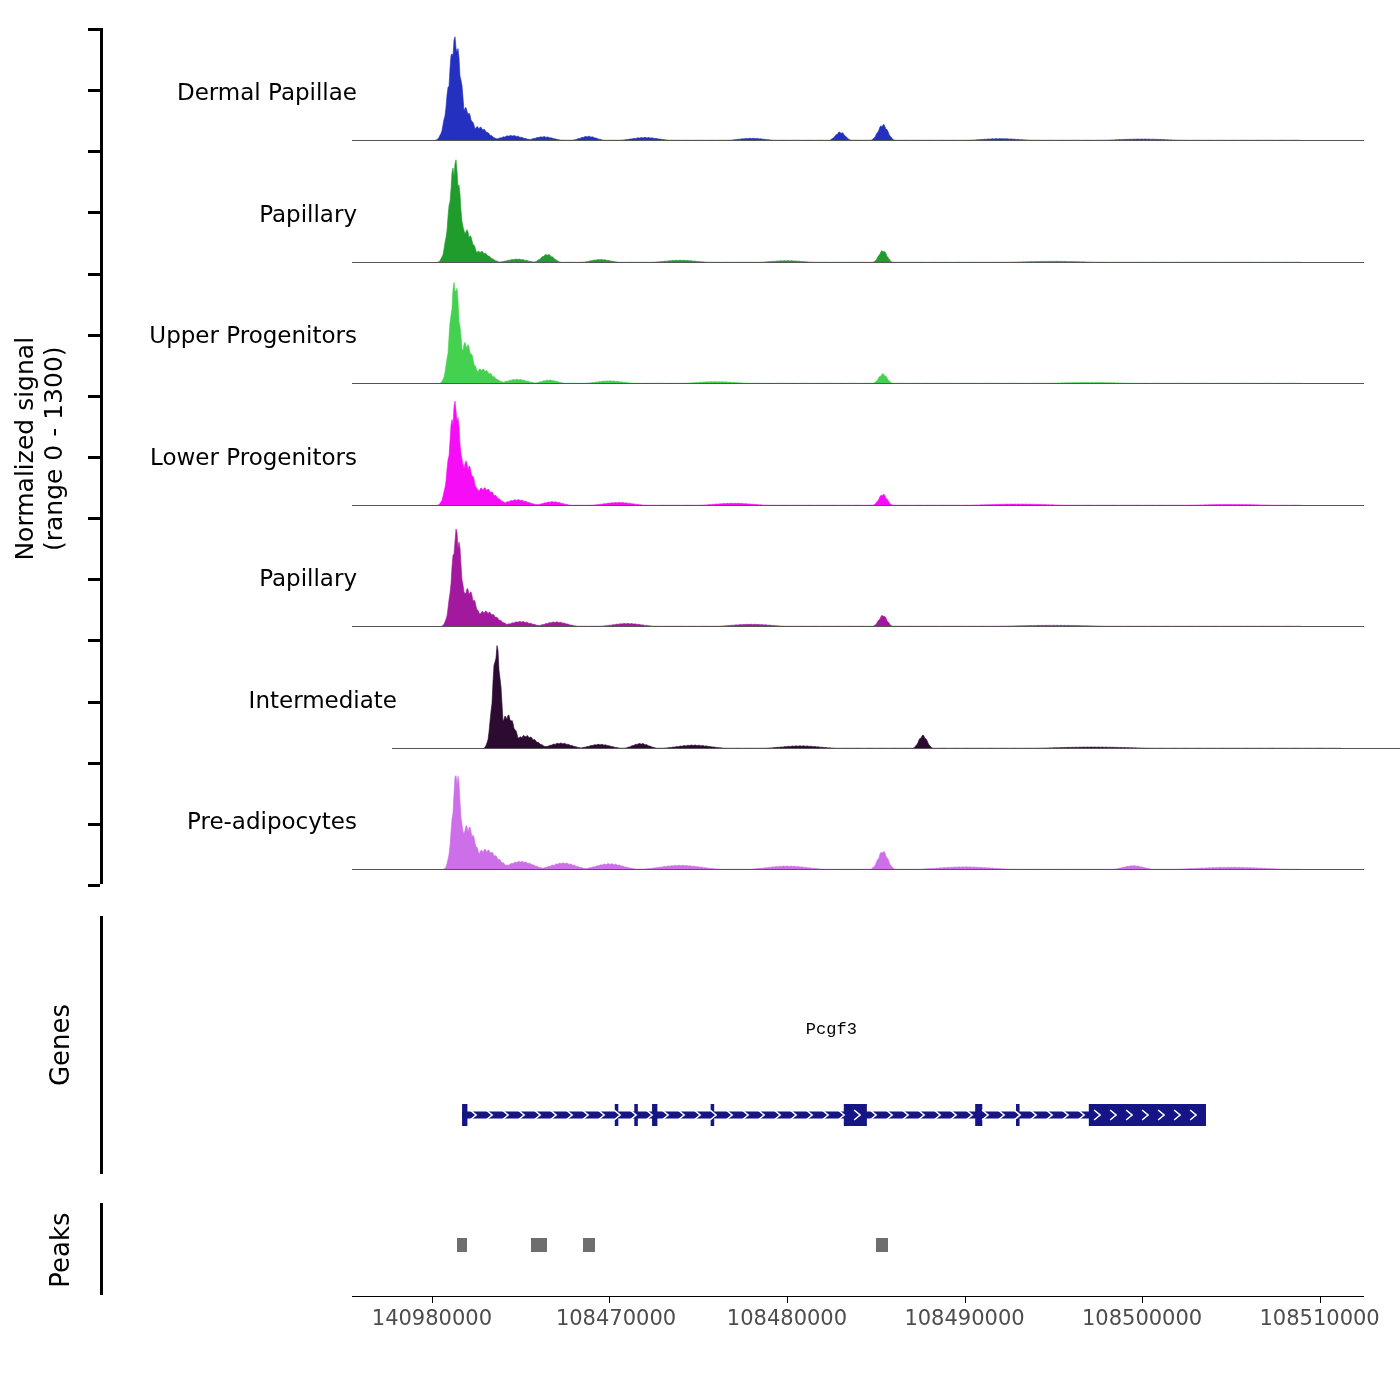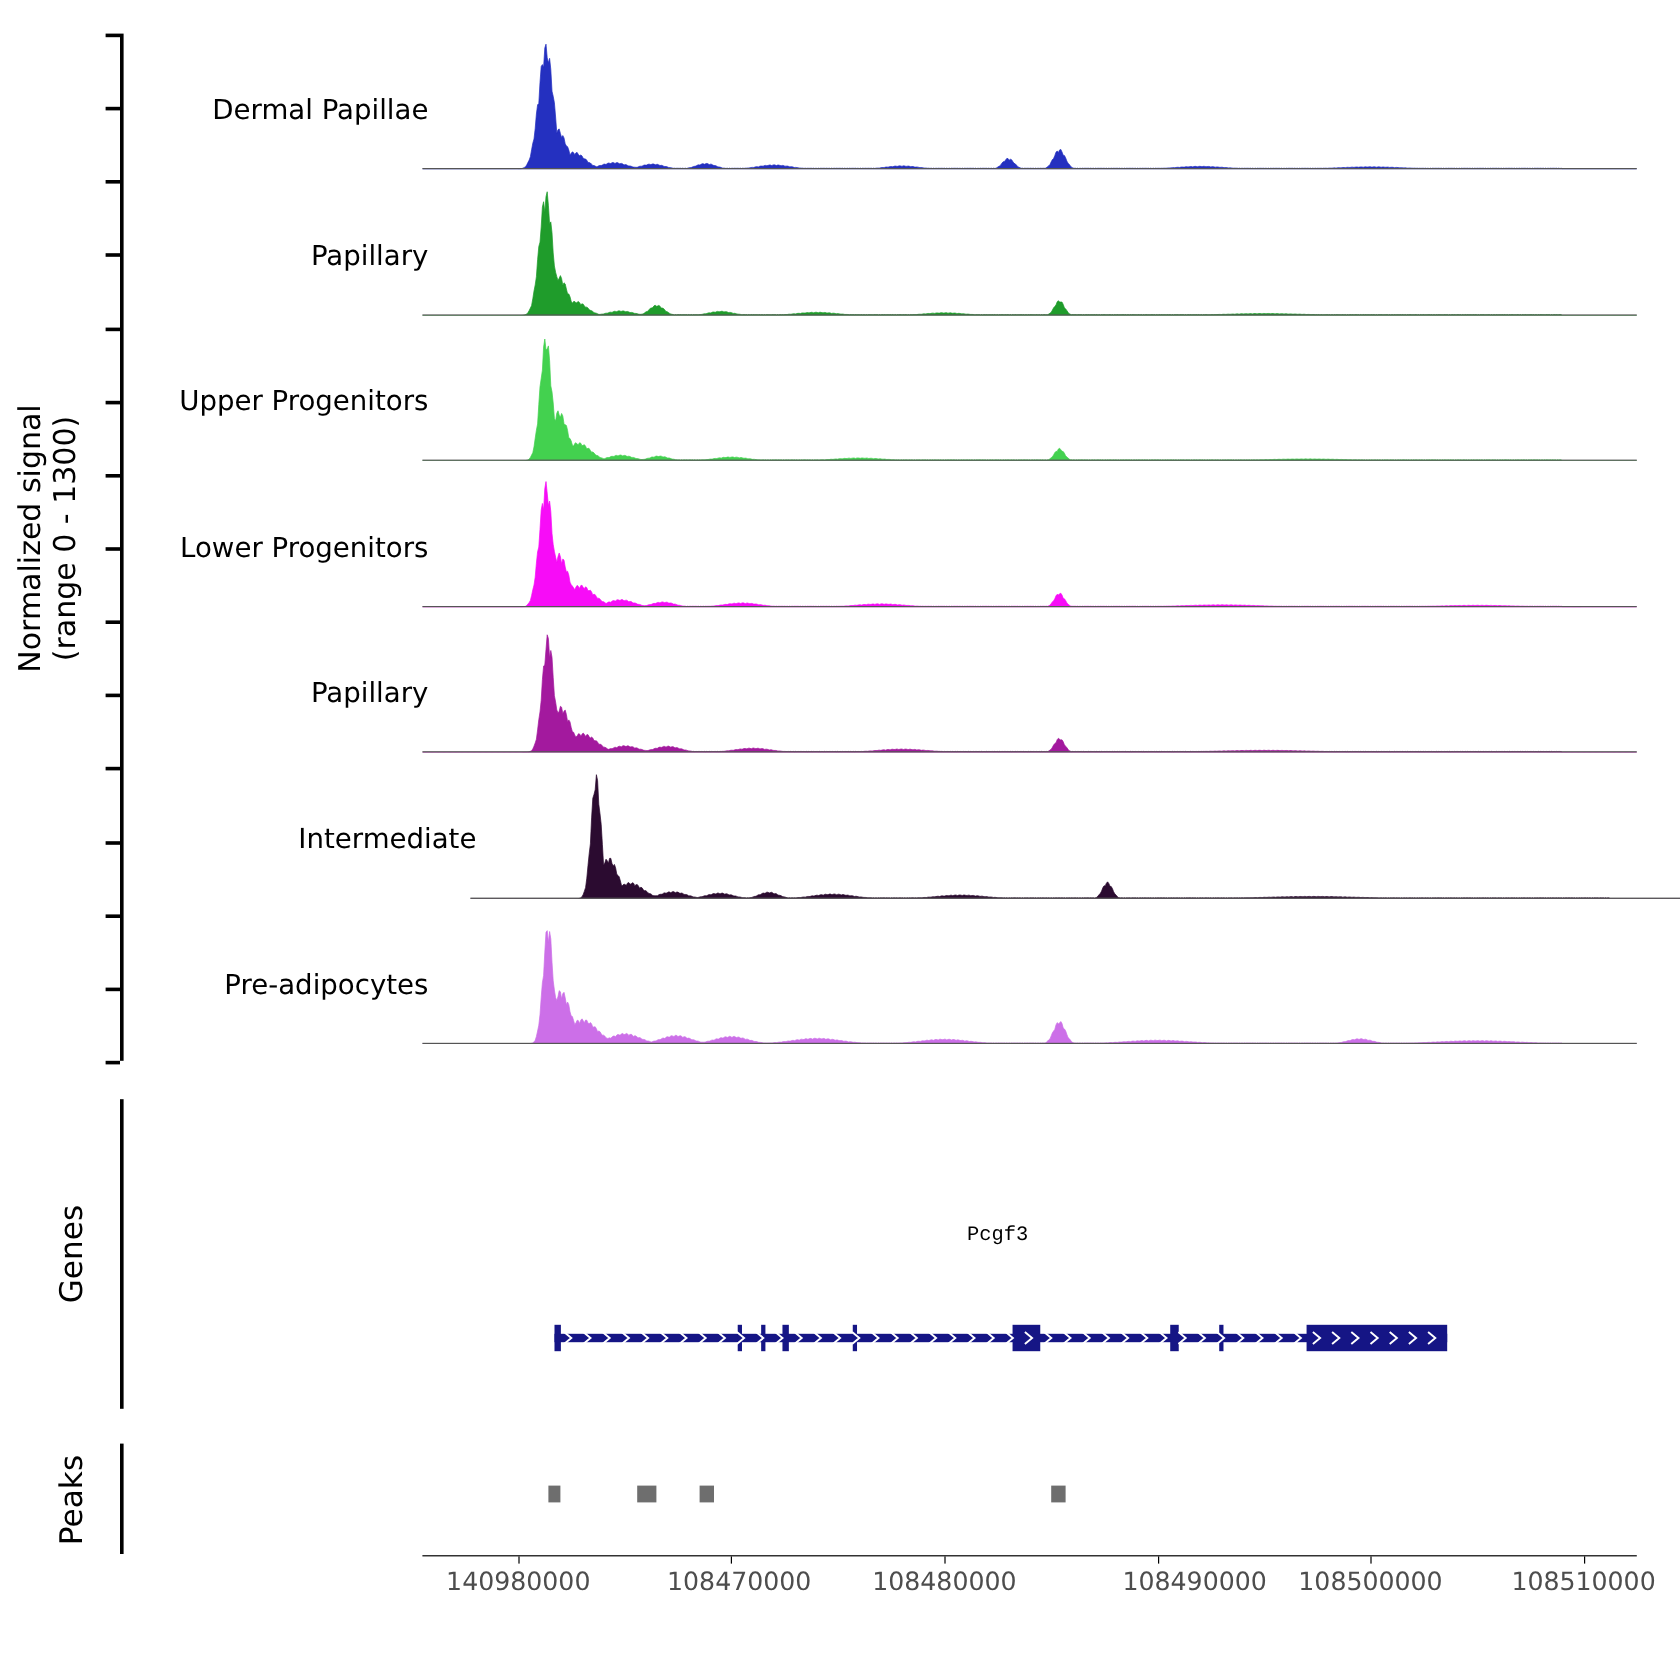--- a/index.html
+++ b/index.html
@@ -370,20 +370,20 @@
 
   <div class="xaxis"></div>
   <div id="xticks">
       <div class="xtick" style="left: 431.895px;"></div>
       <div class="xticklabel" style="left: 431.895px;">140980000</div>
       <div class="xtick" style="left: 609.439px;"></div>
       <div class="xticklabel" style="left: 616px;">108470000</div>
       <div class="xtick" style="left: 786.982px;"></div>
       <div class="xticklabel" style="left: 786.982px;">108480000</div>
       <div class="xtick" style="left: 964.526px;"></div>
-      <div class="xticklabel" style="left: 964.526px; margin-left: 31px;">108490000</div>
+      <div class="xticklabel" style="left: 964.526px;">108490000</div>
       <div class="xtick" style="left: 1142.07px;"></div>
       <div class="xticklabel" style="left: 1142.07px;">108500000</div>
       <div class="xtick" style="left: 1319.61px;"></div>
       <div class="xticklabel" style="left: 1319.61px;">108510000</div>
     </div>
 
 </div>
 
 </body></html>

